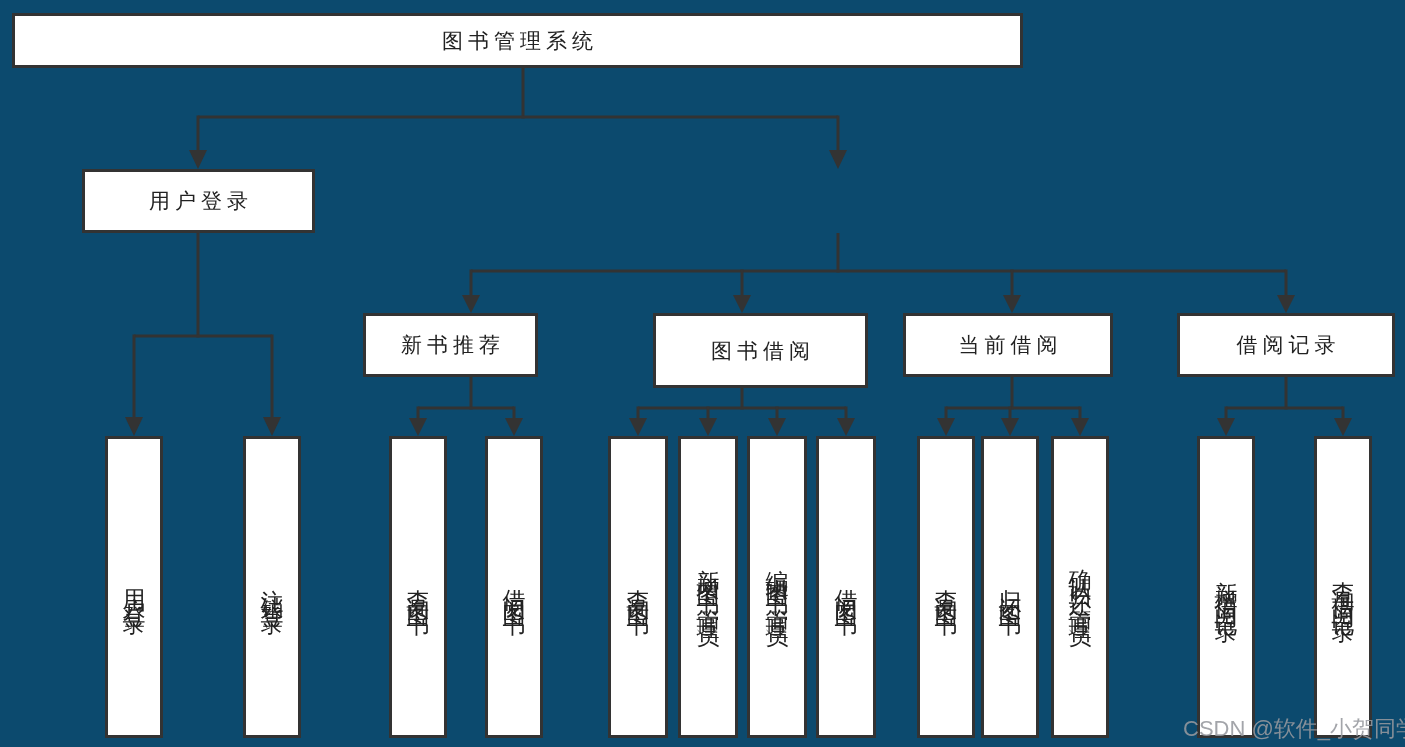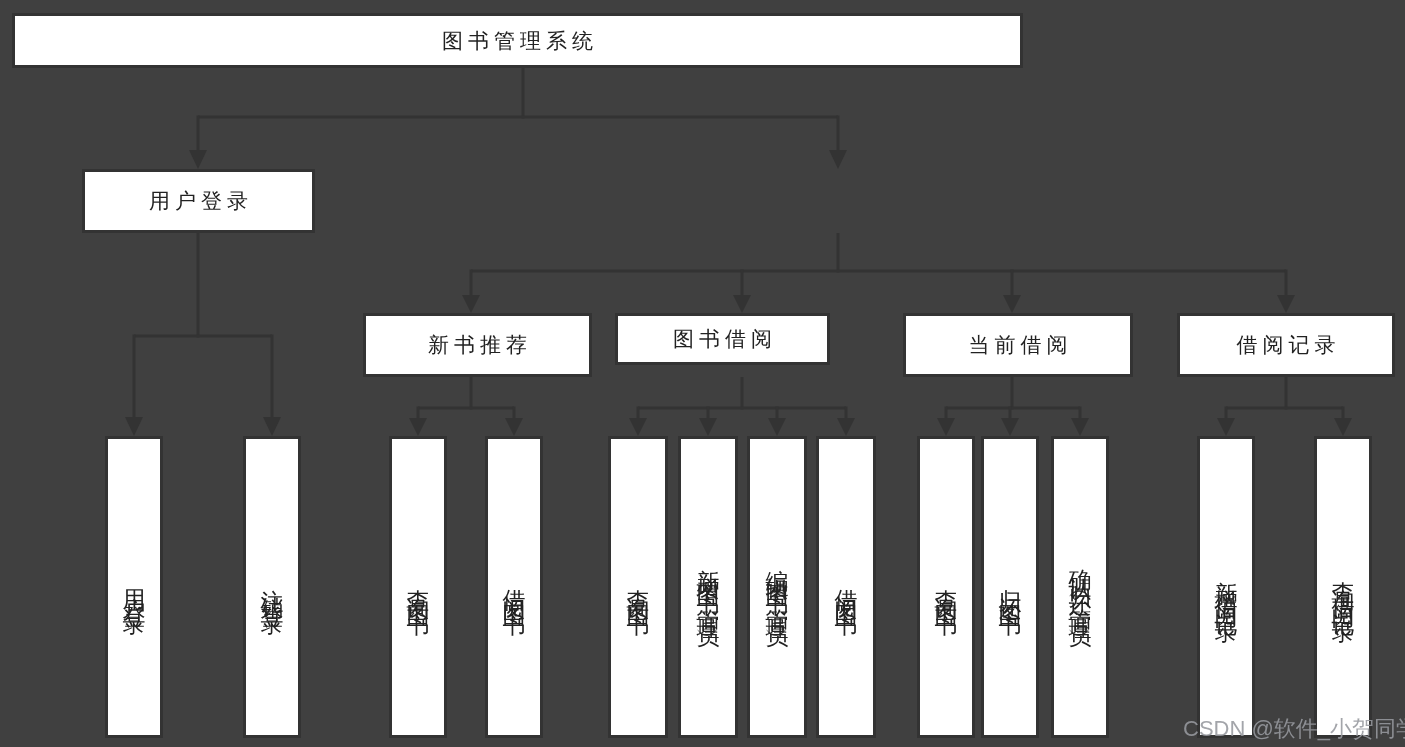--- a/index.html
+++ b/index.html
@@ -1,20 +1,20 @@
 <!DOCTYPE html>
 <html><head>
 <meta charset="utf-8">
 <style>
   html, body { margin: 0; padding: 0; background: #ffffff; }
   .canvas {
     position: relative;
     width: 1405px;
     height: 747px;
-    background: #404040;
+    background: #0c4a6e;
     font-family: "Liberation Sans", "DejaVu Sans", sans-serif;
     overflow: hidden;
   }
   .connectors {
     position: absolute;
     left: 0; top: 0;
     width: 1405px; height: 747px;
     z-index: 1;
   }
   .connectors line { stroke: #333333; stroke-width: 3; }
@@ -139,27 +139,27 @@
   </svg>
 
   <div class="node" style="left:12px; top:13px; width:1011px; height:55px;">
     <span class="lbl">图书管理系统</span>
   </div>
 
   <div class="node" style="left:82px; top:169px; width:233px; height:64px;">
     <span class="lbl">用户登录</span>
   </div>
 
-  <div class="node" style="left:363px; top:313px; width:229px; height:64px;">
+  <div class="node" style="left:363px; top:313px; width:175px; height:64px;">
     <span class="lbl">新书推荐</span>
   </div>
-  <div class="node" style="left:615px; top:313px; width:215px; height:52px;">
+  <div class="node" style="left:653px; top:313px; width:215px; height:75px;">
     <span class="lbl">图书借阅</span>
   </div>
-  <div class="node" style="left:903px; top:313px; width:230px; height:64px;">
+  <div class="node" style="left:903px; top:313px; width:210px; height:64px;">
     <span class="lbl">当前借阅</span>
   </div>
   <div class="node" style="left:1177px; top:313px; width:218px; height:64px;">
     <span class="lbl">借阅记录</span>
   </div>
 
   <div class="node vnode" style="left:105px; top:436px; width:58px; height:302px;">
     <span class="lbl">用户登录</span>
   </div>
   <div class="node vnode" style="left:243px; top:436px; width:58px; height:302px;">

